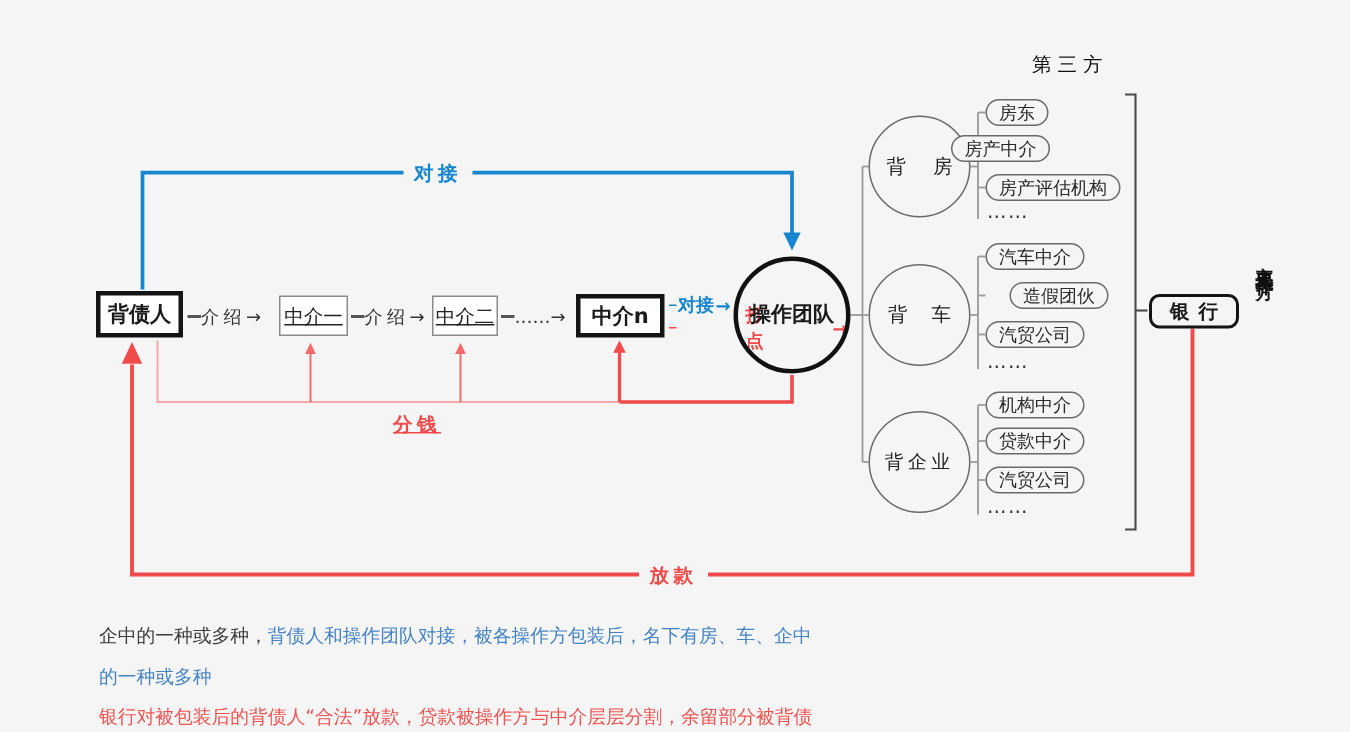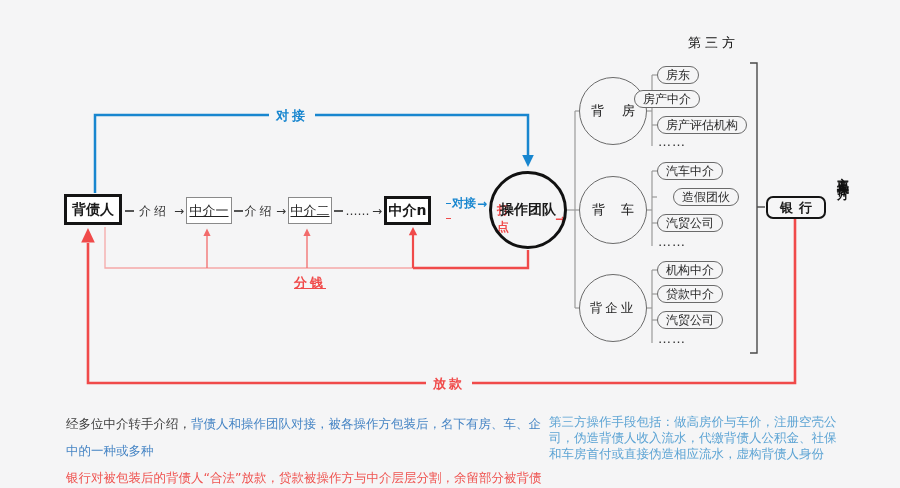--- a/index.html
+++ b/index.html
@@ -19,21 +19,21 @@
   .f-mred{fill:var(--mid-red);stroke:none;}
   .s-gray{stroke:#9a9a9a;stroke-width:1.2;fill:none;}
   .s-dark{stroke:#4a4a4a;stroke-width:1.4;fill:none;}
   .box{position:absolute;box-sizing:border-box;background:#ffffff;display:flex;align-items:center;justify-content:center;color:var(--ink);}
   .bold-box{border:3px solid #141414;font-weight:bold;font-size:14px;}
   .thin-box{border:1px solid #8a8a8a;font-size:13px;color:#222;text-decoration:underline;}
   .circle{position:absolute;box-sizing:border-box;border-radius:50%;display:flex;align-items:center;justify-content:center;color:var(--ink);}
   .op-circle{border:3.5px solid #111;font-weight:bold;font-size:14px;justify-content:center;}
   .thin-circle{border:1.3px solid #6a6a6a;font-size:13px;color:#222;}
   .pill{position:absolute;box-sizing:border-box;border:1px solid #6a6a6a;border-radius:9px;padding:0 8px;font-size:12px;line-height:16px;color:#2a2a2a;white-space:nowrap;background:var(--bg);}
-  .connector{position:absolute;display:flex;align-items:center;justify-content:space-between;color:#333;font-size:12px;height:16px;}
+  .connector{position:absolute;display:flex;align-items:center;color:#333;font-size:12px;height:16px;}
   .connector .lbl{letter-spacing:3px;}
   .dash{height:1.5px;background:#555;width:9px;flex:none;}
   .mini-link{position:absolute;display:flex;align-items:center;justify-content:space-between;font-size:12px;font-weight:bold;height:13px;}
   .mini-link .dash{height:1.5px;width:5px;}
   .blue-t{color:var(--blue);}
   .blue-t .dash{background:var(--blue);}
   .red-t{color:var(--red);}
   .red-t .dash{background:var(--red);}
   .edge-label{position:absolute;font-weight:bold;font-size:13px;letter-spacing:3px;white-space:nowrap;}
   .masked{background:var(--bg);padding:0 7px;}
@@ -122,41 +122,41 @@
   <div class="box thin-box" style="left:288px;top:197px;width:44px;height:27px;">
     <span>中介二</span>
   </div>
 
   <div class="connector" style="left:334px;top:203px;width:48px;">
     <span class="dash"></span>
     <span>……</span>
     <span class="arrow-glyph">→</span>
   </div>
 
-  <div class="box bold-box" style="left:384px;top:196px;width:47px;height:29px;">
+  <div class="box bold-box" style="left:384px;top:196px;width:59px;height:29px;">
     <span>中介n</span>
   </div>
 
   <div class="mini-link blue-t" style="left:446px;top:197px;width:41px;">
     <span class="dash"></span>
     <span>对接</span>
     <span>→</span>
   </div>
   <div class="mini-link red-t" style="left:446px;top:212px;width:41px;gap:46px;">
     <span class="dash"></span>
     <span>打点</span>
     <span>→</span>
   </div>
 
   <div class="circle op-circle" style="left:489px;top:171px;width:78px;height:78px;">
     <span>操作团队</span>
   </div>
 
   <div class="edge-label masked" style="left:269px;top:107px;color:var(--blue);">对接</div>
-  <div class="edge-label" style="left:294px;top:274px;color:var(--red);text-decoration:underline;">分钱</div>
+  <div class="edge-label" style="left:262px;top:274px;color:var(--red);text-decoration:underline;">分钱</div>
   <div class="edge-label masked" style="left:426px;top:375px;color:var(--red);">放款</div>
 
   <div class="title-label" style="left:688px;top:34px;">第三方</div>
 
   <div class="circle thin-circle gap18" style="left:579px;top:77px;width:68px;height:68px;">
     <span>背</span>
     <span>房</span>
   </div>
   <div class="pill" style="left:657px;top:66px;">房东</div>
   <div class="pill" style="left:634px;top:90px;">房产中介</div>
@@ -181,20 +181,17 @@
   <div class="pill" style="left:657px;top:285px;">贷款中介</div>
   <div class="pill" style="left:657px;top:311px;">汽贸公司</div>
   <div class="more-dots" style="left:658px;top:331px;">……</div>
 
   <div class="box bold-box" style="left:766px;top:196px;width:60px;height:23px;border-width:2.5px;border-radius:7px;font-size:13px;letter-spacing:6px;padding-left:6px;background:var(--bg);">
     <span>银行</span>
   </div>
   <div class="v-label" style="left:834px;top:168px;height:80px;">主要操作方</div>
 
   <div class="note" id="note-left">
-    <div><span class="nt-dark">经多位中介转手介绍，</span><span class="nt-blue">背债人和操作团队对接，被各操作方包装后，名下有房、车、企中的一种或多种</span></div>
+    <div><span class="nt-dark">企中的一种或多种，</span><span class="nt-blue">背债人和操作团队对接，被各操作方包装后，名下有房、车、企中的一种或多种</span></div>
     <div class="nt-red">银行对被包装后的背债人“合法”放款，贷款被操作方与中介层层分割，余留部分被背债人收受</div>
   </div>
-  <div class="note" id="note-right">第三方操作手段包括：做高房价与车价，注册空壳公
-司，伪造背债人收入流水，代缴背债人公积金、社保
-和车房首付或直接伪造相应流水，虚构背债人身份</div>
 
 </div>
 
 </body></html>

